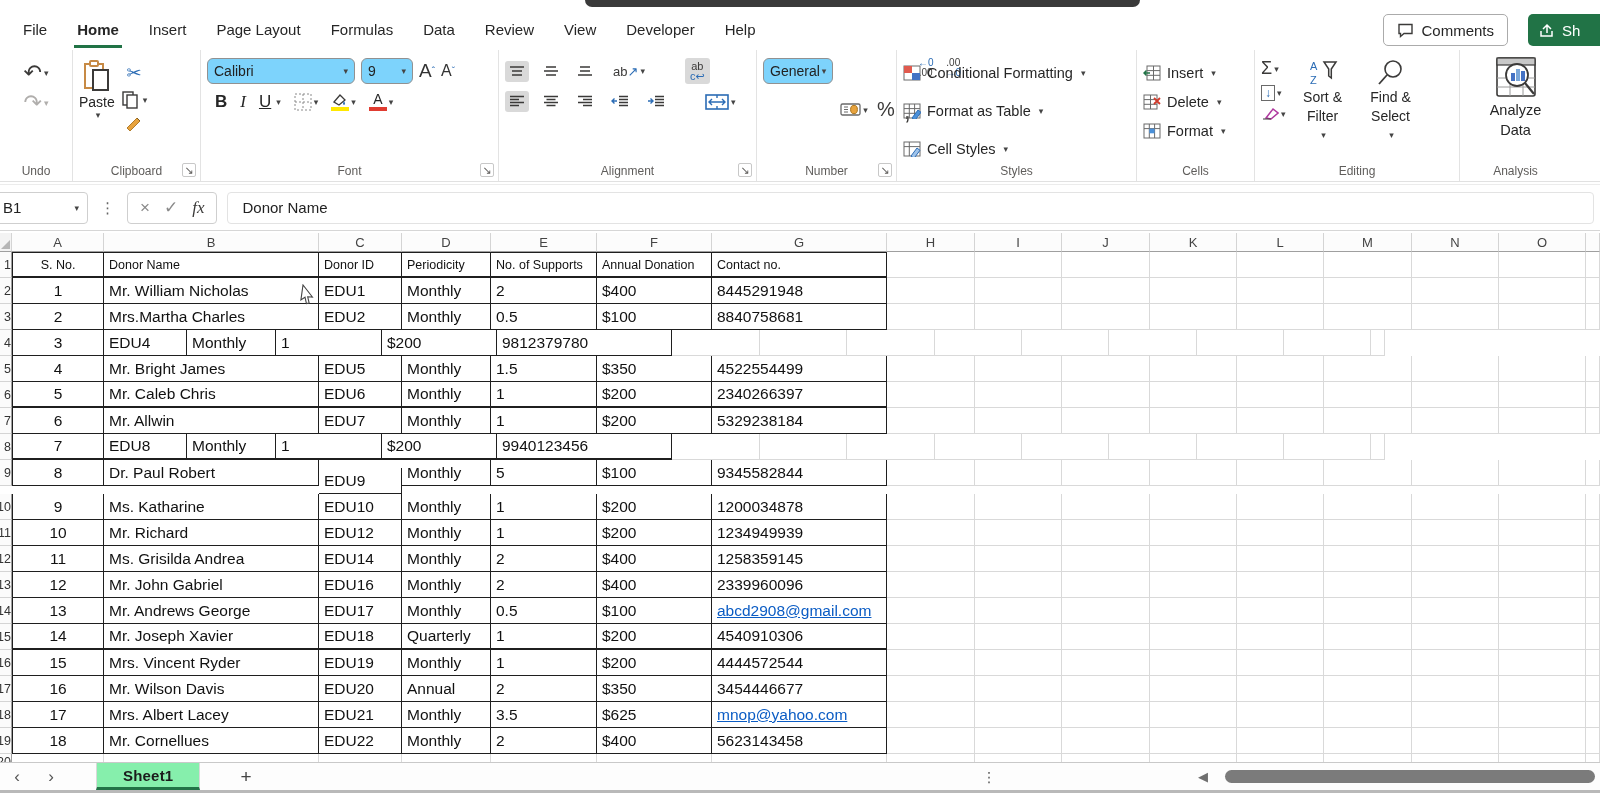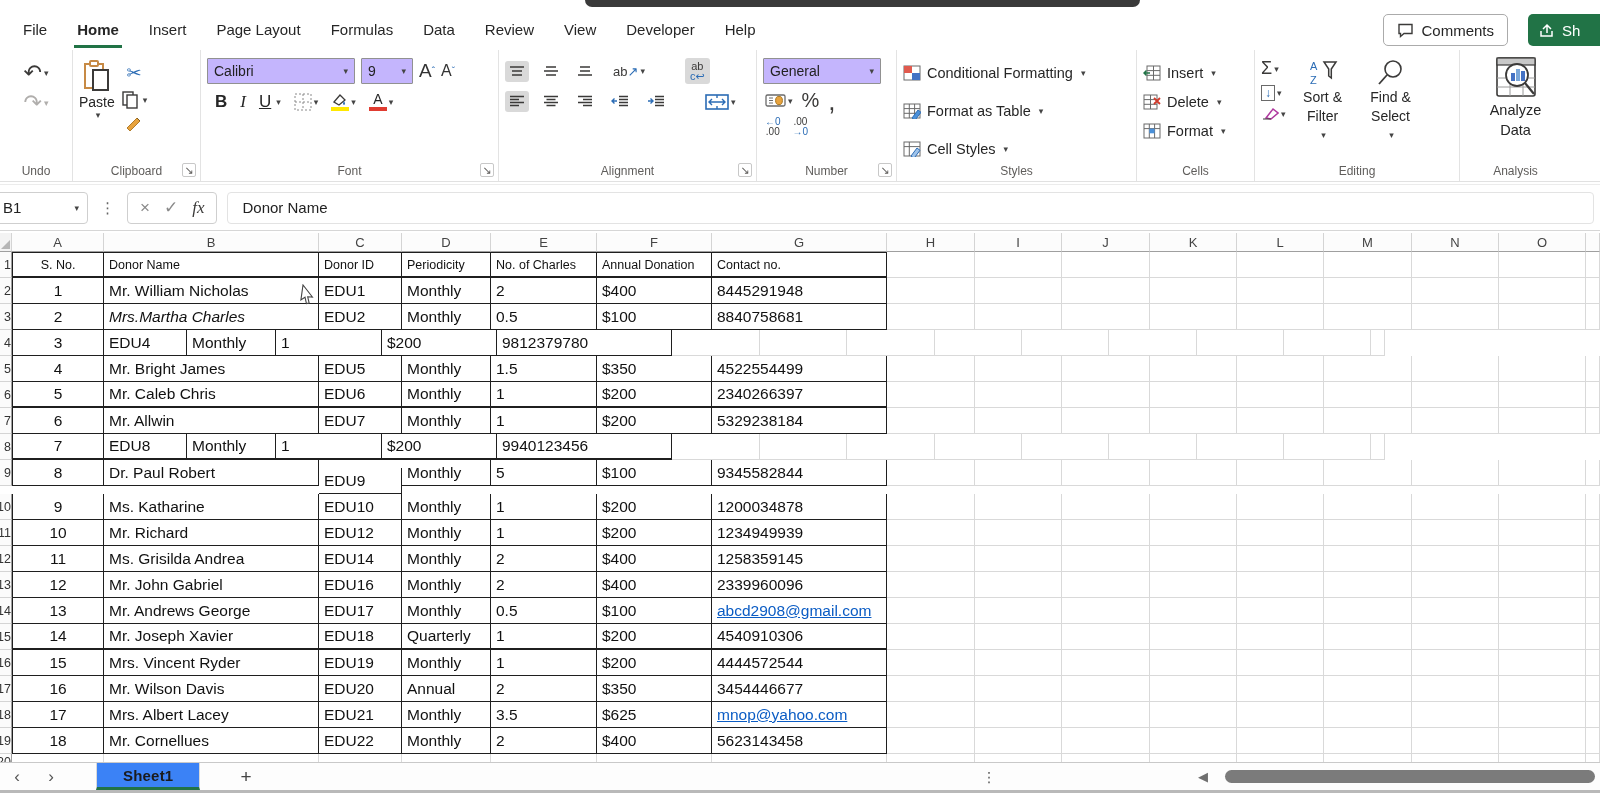--- a/index.html
+++ b/index.html
@@ -28,21 +28,21 @@
   .dd { font-size:9px; color:#444; margin-left:2px; }
   .small-btn { display:flex; align-items:center; justify-content:center; color:#333; }
   .icon-svg { display:block; }
   .bigbtn { display:flex; flex-direction:column; align-items:center; justify-content:flex-start; font-size:14px; color:#262626; text-align:center; }
 
   
   .undo-glyph { font-size:22px; color:#3b3a39; line-height:22px; }
   .undo-glyph.disabled { color:#b0aeac; }
 
   
-  .combo { border:1px solid #919191; border-radius:1px; font-size:14px; color:#222; display:flex; align-items:center; justify-content:space-between; padding:2px 6px; background:#c4b5fd; height:26px; }
+  .combo { border:1px solid #919191; border-radius:6px; font-size:14px; color:#222; display:flex; align-items:center; justify-content:space-between; padding:2px 6px; background:#7dd3fc; height:26px; }
   .fmt-letter { font-size:17px; color:#262626; }
   .color-bar { display:block; width:18px; height:4px; margin-top:1px; }
 
   
   .toggled { background:#d9d9d9; border-radius:3px; }
 
   
   .stylerow { display:flex; align-items:center; gap:6px; font-size:14.5px; color:#262626; height:26px; white-space:nowrap; }
 
   
@@ -66,21 +66,21 @@
   .hdr .tcell { font-size:12.5px; border-top:1px solid #1f1f1f; border-bottom-width:2px; }
   .datarow .tcell { font-size:15.5px; }
   .thickb .tcell { border-bottom-width:2px; }
   .cnum { justify-content:center; }
   .ecell { border-right:1px solid #d9d9d9; border-bottom:1px solid #d9d9d9; background:#fff; }
   a.cell-link { color:#0b5cc4; text-decoration:underline; }
 
   
   #sheet-bar { position:absolute; left:0; top:762px; width:1600px; height:28px; background:#fdfdfd; border-top:1px solid #c9c9c9; display:flex; align-items:center; }
   .nav-arrow { width:34px; text-align:center; color:#555; font-size:17px; }
-  #sheet-tab { height:100%; padding:0 26px; display:flex; align-items:center; font-size:15px; color:#1b1b1b; background:#3b82f6; border-left:1px solid #d9d9d9; border-right:1px solid #d9d9d9; border-bottom:3px solid #217346; font-weight:bold; letter-spacing:.2px; }
+  #sheet-tab { height:100%; padding:0 26px; display:flex; align-items:center; font-size:15px; color:#1b1b1b; background:#86efac; border-left:1px solid #d9d9d9; border-right:1px solid #d9d9d9; border-bottom:3px solid #217346; font-weight:bold; letter-spacing:.2px; }
   #add-sheet { margin-left:40px; font-size:19px; color:#444; }
   #sb-dots { position:absolute; left:982px; color:#555; font-size:14px; letter-spacing:1px; }
   #sb-left-arrow { position:absolute; left:1198px; color:#6f6f6f; font-size:13px; }
   #sb-thumb { position:absolute; left:1225px; top:7px; width:370px; height:13px; background:#7b7b7b; border-radius:7px; }
   #bottom-strip { position:absolute; left:0; top:790px; width:1600px; height:3px; background:#b9b9b9; }
 
   
   #cursor { position:absolute; left:300px; top:284px; z-index:50; }
 </style>
 </head>
@@ -283,21 +283,21 @@
             <path d="M12 1 v3 M12 12 v3" stroke="#2b6cb5" stroke-width="1.4"></path>
             <path d="M4 8 h16 M7 5 L4 8 l3 3 M17 5 l3 3 -3 3" stroke="#2b6cb5" stroke-width="1.4" fill="none"></path>
           </svg>
           <span class="dd">▾</span>
         </span>
       </div>
       <div class="glabel">Alignment</div>
       <div class="launcher">↘</div>
     </div>
 
-    <div class="rgroup" style="width:140px; flex-direction:column; gap:5px;">
+    <div class="rgroup" style="width:140px; gap:5px;">
       <div class="combo" style="width:118px">
         <span>General</span>
         <span class="dd">▾</span>
       </div>
       <div style="display:flex; align-items:center; gap:9px; padding-left:2px;">
         <span style="display:flex;align-items:center">
           <svg class="icon-svg" width="21" height="15" viewBox="0 0 21 15">
             <rect x="1" y="2" width="19" height="11" rx="1.5" fill="#fff" stroke="#6a6a6a" stroke-width="1.3"></rect>
             <ellipse cx="14" cy="7.5" rx="3.4" ry="4.2" fill="#e8a33d" stroke="#a8751f"></ellipse>
             <path d="M4 5 h4 M4 7.5 h4 M4 10 h4" stroke="#6a6a6a" stroke-width="1"></path>
@@ -479,21 +479,21 @@
         <div class="chead" style="width: 87px;">N</div>
         <div class="chead" style="width: 87px;">O</div>
         <div class="chead" style="width: 14px;"></div>
       </div>
       <div class="grow hdr">
         <div class="rnum" style="width: 12px; height: 26px;">1</div>
         <div class="tcell left-edge cnum" style="width: 92px; height: 26px;">S. No.</div>
         <div class="tcell" style="width: 215px; height: 26px;">Donor Name</div>
         <div class="tcell" style="width: 83px; height: 26px;">Donor ID</div>
         <div class="tcell" style="width: 89px; height: 26px;">Periodicity</div>
-        <div class="tcell" style="width: 106px; height: 26px;">No. of Charles</div>
+        <div class="tcell" style="width: 106px; height: 26px;">No. of Supports</div>
         <div class="tcell" style="width: 115px; height: 26px;">Annual Donation</div>
         <div class="tcell" style="width: 175px; height: 26px;">Contact no.</div>
         <div class="ecell" style="width: 88px; height: 26px;"></div>
         <div class="ecell" style="width: 87px; height: 26px;"></div>
         <div class="ecell" style="width: 88px; height: 26px;"></div>
         <div class="ecell" style="width: 87px; height: 26px;"></div>
         <div class="ecell" style="width: 87px; height: 26px;"></div>
         <div class="ecell" style="width: 88px; height: 26px;"></div>
         <div class="ecell" style="width: 87px; height: 26px;"></div>
         <div class="ecell" style="width: 87px; height: 26px;"></div>
@@ -514,21 +514,21 @@
         <div class="ecell" style="width: 87px; height: 26px;"></div>
         <div class="ecell" style="width: 87px; height: 26px;"></div>
         <div class="ecell" style="width: 88px; height: 26px;"></div>
         <div class="ecell" style="width: 87px; height: 26px;"></div>
         <div class="ecell" style="width: 87px; height: 26px;"></div>
         <div class="ecell" style="width: 14px; height: 26px;"></div>
       </div>
       <div class="grow datarow">
         <div class="rnum" style="width: 12px; height: 26px;">3</div>
         <div class="tcell left-edge cnum" style="width: 92px; height: 26px;">2</div>
-        <div class="tcell" style="width: 215px; height: 26px; font-style: italic;">Mrs.Martha Charles</div>
+        <div class="tcell" style="width: 215px; height: 26px;">Mrs.Martha Charles</div>
         <div class="tcell" style="width: 83px; height: 26px;">EDU2</div>
         <div class="tcell" style="width: 89px; height: 26px;">Monthly</div>
         <div class="tcell" style="width: 106px; height: 26px;">0.5</div>
         <div class="tcell" style="width: 115px; height: 26px;">$100</div>
         <div class="tcell" style="width: 175px; height: 26px;">8840758681</div>
         <div class="ecell" style="width: 88px; height: 26px;"></div>
         <div class="ecell" style="width: 87px; height: 26px;"></div>
         <div class="ecell" style="width: 88px; height: 26px;"></div>
         <div class="ecell" style="width: 87px; height: 26px;"></div>
         <div class="ecell" style="width: 87px; height: 26px;"></div>

